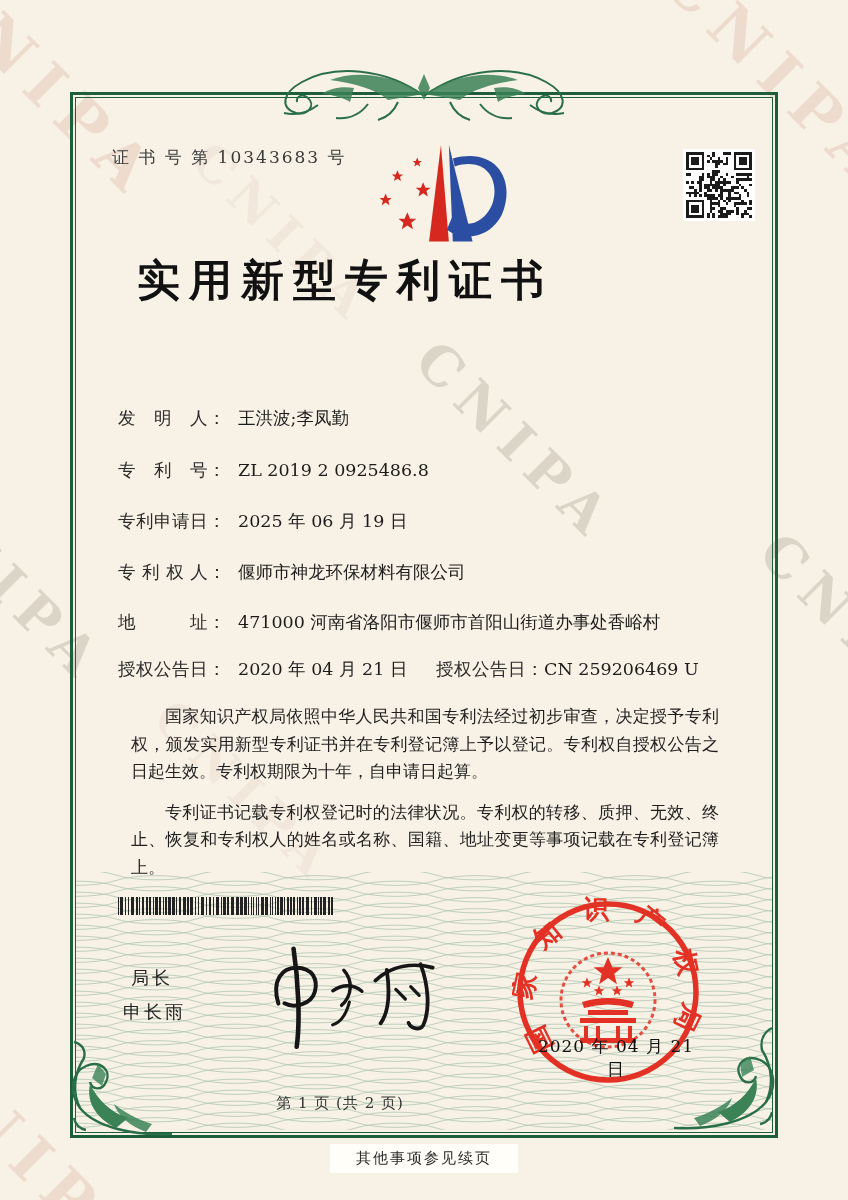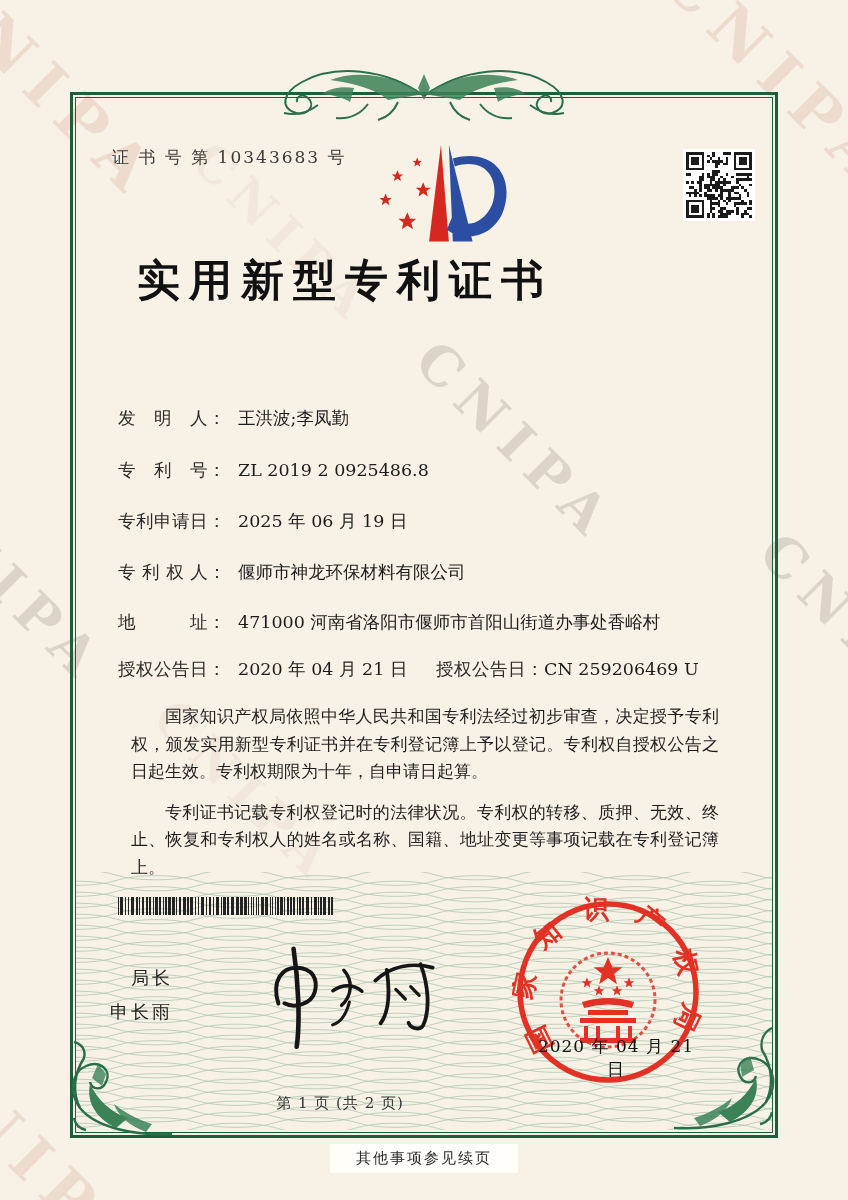--- a/index.html
+++ b/index.html
@@ -31,21 +31,21 @@
   .flabel{display:inline-block;min-width:120px;letter-spacing:.5px;color:#2a2a2a;}
   .fvalue{color:#1c1c1c;}
   .pair2{position:absolute;left:318px;top:0;}
   .paras{position:absolute;left:118px;top:690px;width:614px;font-size:17px;line-height:1.62;
          text-align:justify;color:#1f1f1f;}
   .paras p{margin:13px;text-indent:2em;}
   .barcode{position:absolute;left:118px;top:897px;width:218px;height:18px;}
   .barcode svg{display:block;width:100%;height:100%;shape-rendering:crispEdges;}
   .barcode rect{fill:#232323;}
   .director-title{position:absolute;left:119px;top:966px;font-size:18px;letter-spacing:3px;margin-left:12px;}
-  .director-name{position:absolute;left:110px;top:1000px;font-size:18px;letter-spacing:3px;}
+  .director-name{position:absolute;left:123px;top:1000px;font-size:18px;letter-spacing:3px;}
   .signature{position:absolute;left:248px;top:938px;width:205px;height:112px;}
   .seal{position:absolute;left:512px;top:896px;width:192px;height:192px;opacity:.96;}
   .seal-date{position:absolute;left:526px;top:1035px;width:180px;text-align:center;font-size:17px;
              color:#111;letter-spacing:1px;z-index:5;}
   .page-num{position:absolute;left:0;width:680px;top:1094px;text-align:center;font-size:15px;color:#333;
             letter-spacing:1px;}
   .foot-note{position:absolute;left:50%;transform:translateX(-50%);top:1144px;background:#fffef9;
              padding:5px 26px;font-size:15px;letter-spacing:2px;color:#2b2b2b;z-index:4;}
 </style>
 </head>

